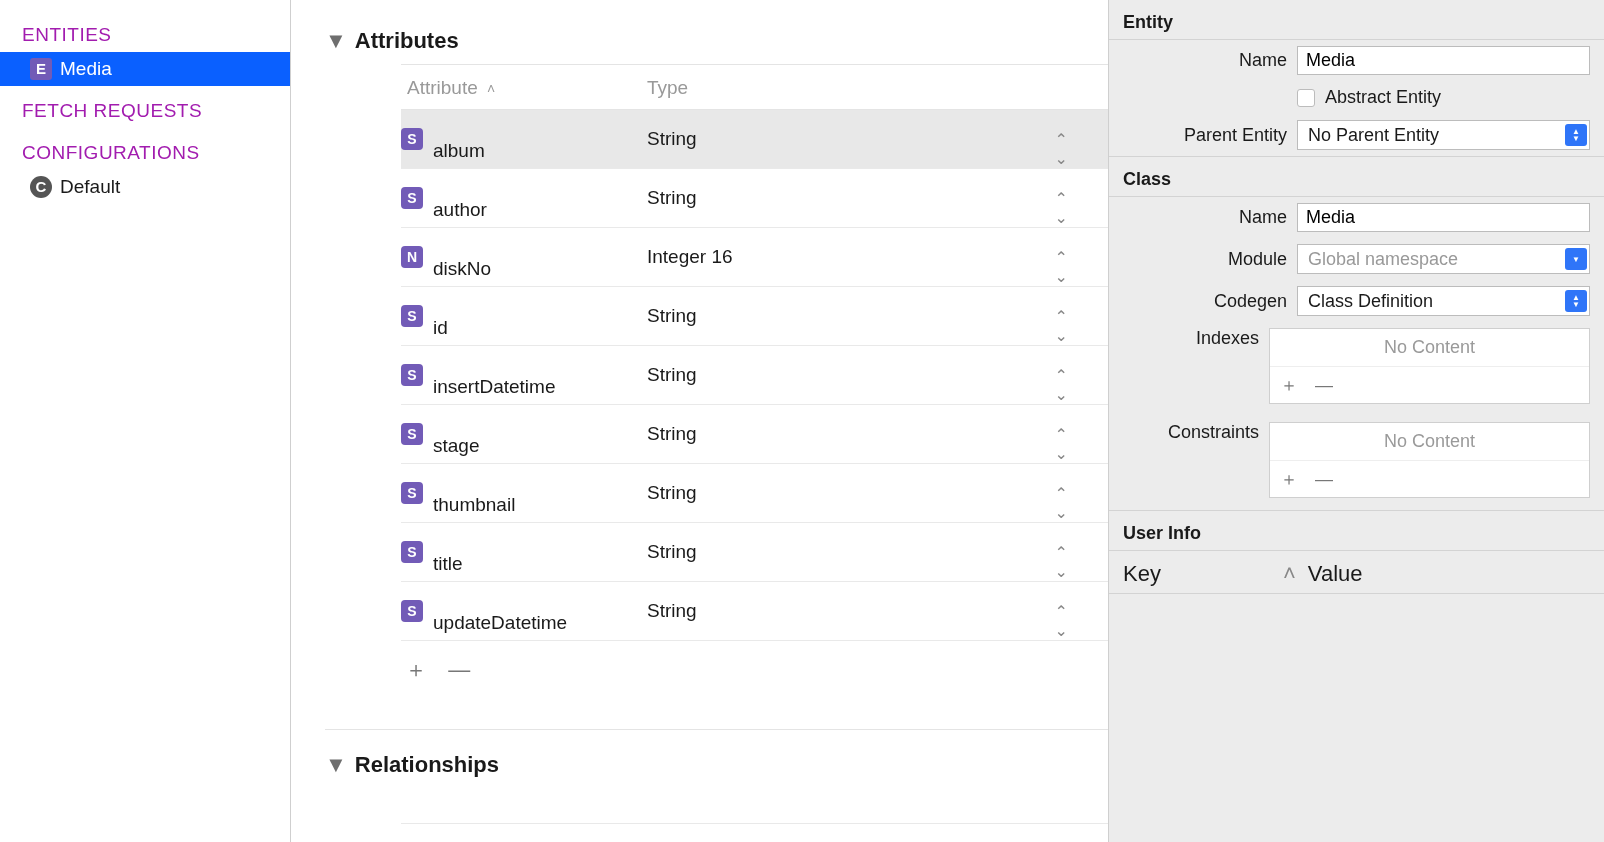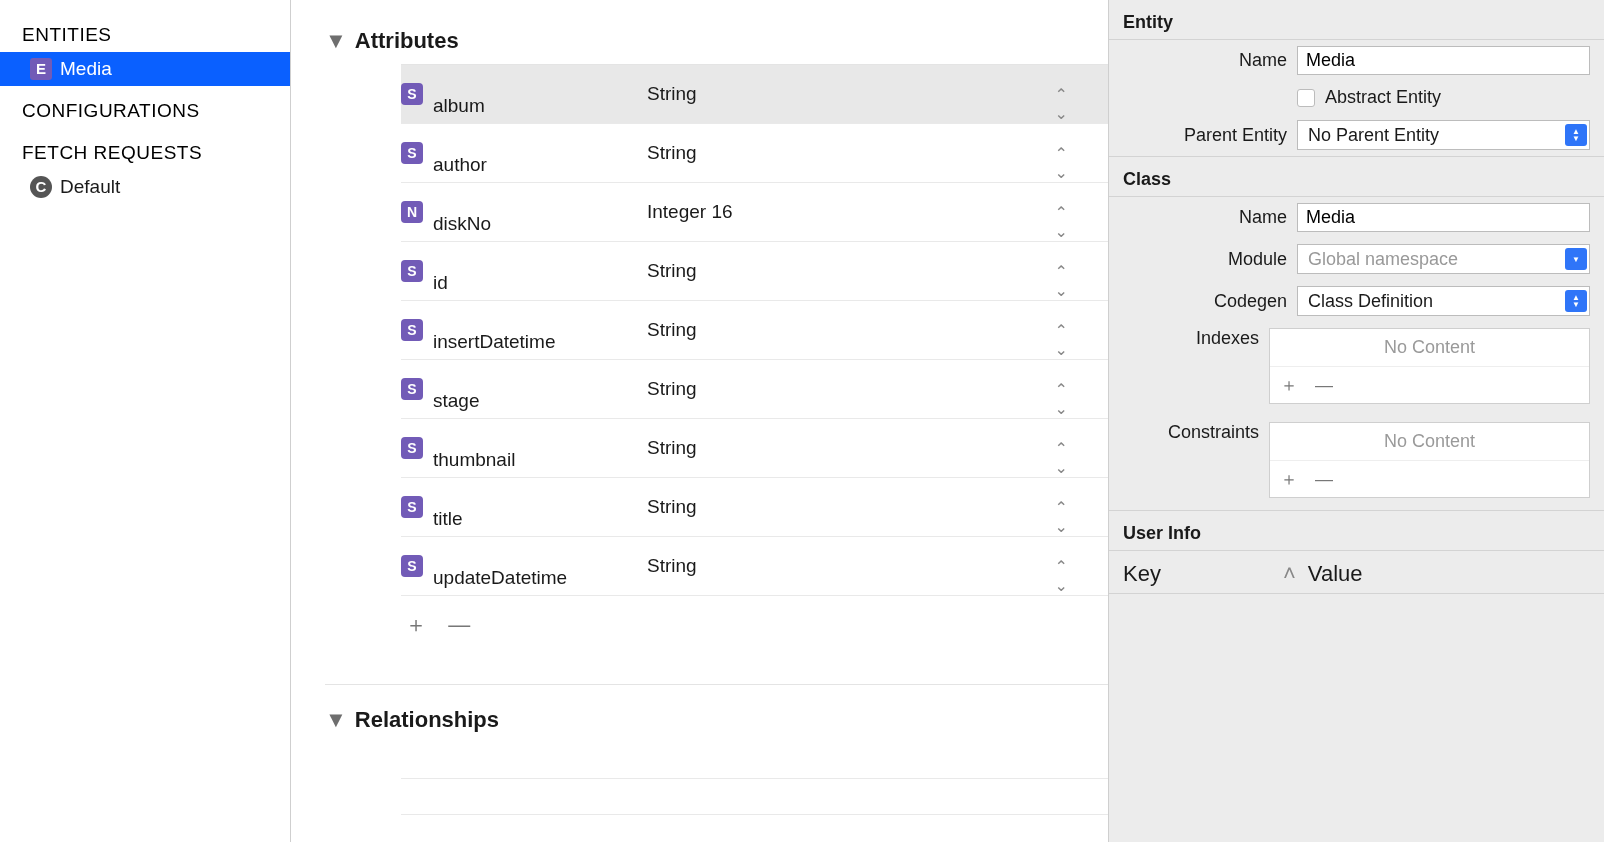--- a/index.html
+++ b/index.html
@@ -15,21 +15,21 @@
   }
   
   .sidebar {
     width: 291px;
     border-right: 1px solid #cfcfcf;
     background: #fff;
     padding-top: 10px;
   }
   .side-header {
     font-size: 19px;
-    color: #000000;
+    color: #a21caf;
     letter-spacing: 0.5px;
     padding: 14px 22px 6px;
   }
   .side-item {
     display: flex;
     align-items: center;
     gap: 8px;
     padding: 6px 22px 6px 30px;
     cursor: default;
   }
@@ -173,36 +173,43 @@
 </style>
 </head>
 <body>
 
 <div class="sidebar">
   <div class="side-header">ENTITIES</div>
   <div class="side-item selected">
     <span class="icon-e">E</span>
     <span>Media</span>
   </div>
+  <div class="side-header">FETCH REQUESTS</div>
   <div class="side-header">CONFIGURATIONS</div>
-  <div class="side-header">FETCH REQUESTS</div>
   <div class="side-item">
     <span class="icon-c">C</span>
     <span>Default</span>
   </div>
 </div>
 
 <div class="main">
 
   <div class="section">
     <div class="section-title">
       <span class="tri">▼</span>
       <span>Attributes</span>
     </div>
     <div class="table">
+      <div class="col-headers">
+        <div class="col-attr">
+          <span>Attribute</span>
+          <span class="sort-caret">˄</span>
+        </div>
+        <div class="col-type">Type</div>
+      </div>
       <div id="attr-rows">
           <div class="row sel">
             <span class="type-icon">S</span>
             <span class="attr-name">album</span>
             <span class="attr-type">String<span class="stepper-icon">⌃<br>⌄</span></span>
           </div>
           <div class="row">
             <span class="type-icon">S</span>
             <span class="attr-name">author</span>
             <span class="attr-type">String<span class="stepper-icon">⌃<br>⌄</span></span>

